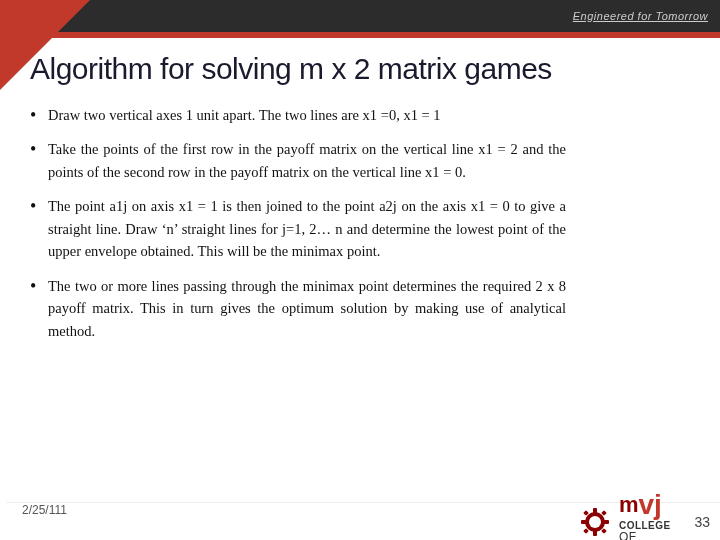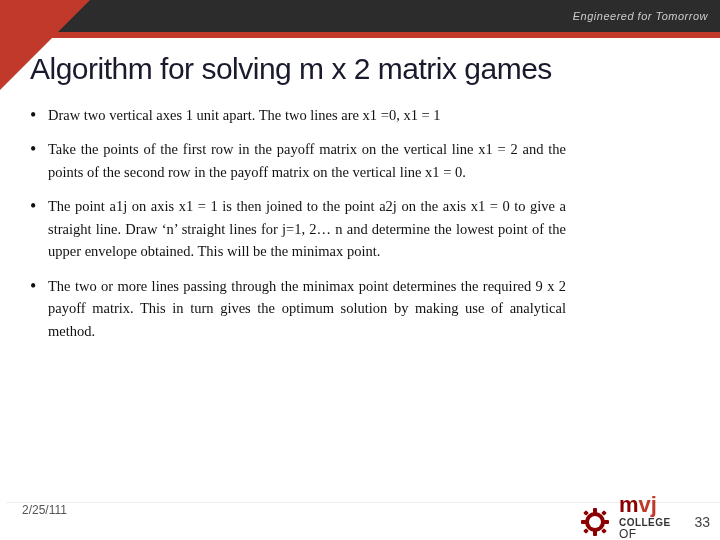--- a/index.html
+++ b/index.html
@@ -40,20 +40,21 @@
       justify-content: flex-end;
       padding-right: 12px;
     }
 
     .top-bar-text {
       color: #ccc;
       font-size: 11px;
       font-family: Arial, sans-serif;
       font-style: italic;
       letter-spacing: 0.5px;
+      text-decoration: underline;
     }
 
     
     .red-line {
       position: absolute;
       top: 32px;
       left: 0;
       width: 720px;
       height: 6px;
       background: #c0392b;
@@ -140,21 +141,21 @@
       align-items: center;
     }
 
     .logo-m {
       font-size: 22px;
       font-weight: bold;
       color: #8B0000;
       font-family: Arial, sans-serif;
     }
     .logo-vj {
-      font-size: 22px;
+      font-size: 28px;
       font-weight: bold;
       color: #c0392b;
       font-family: Arial, sans-serif;
     }
 
     .logo-text-block {
       display: flex;
       flex-direction: column;
       font-family: Arial, sans-serif;
       line-height: 1.1;
@@ -212,21 +213,21 @@
     <li class="bullet-item">
       <span class="bullet-dot">•</span>
       <span class="bullet-text">Take the points of  the  first row in the payoff  matrix on the vertical  line  x1  = 2 and the points of the second row in the payoff matrix on the vertical line x1 = 0.</span>
     </li>
     <li class="bullet-item">
       <span class="bullet-dot">•</span>
       <span class="bullet-text">The point  a1j  on  axis  x1  =  1  is  then  joined to the  point a2j  on  the  axis  x1  =  0  to  give  a  straight  line.  Draw ‘n’ straight lines for j=1, 2… n and determine the lowest point of the upper envelope obtained. This will be the minimax point.</span>
     </li>
     <li class="bullet-item">
       <span class="bullet-dot">•</span>
-      <span class="bullet-text">The  two  or  more  lines  passing  through  the  minimax  point determines the required 9 x 2 payoff  matrix.  This  in  turn gives  the  optimum  solution  by  making  use  of  analytical method.</span>
+      <span class="bullet-text">The  two  or  more  lines  passing  through  the  minimax  point determines the required 2 x 8 payoff  matrix.  This  in  turn gives  the  optimum  solution  by  making  use  of  analytical method.</span>
     </li>
   </ul>
 </div>
 
 <div class="bottom-bar">
   <span class="date-text">2/25/111</span>
 
   <div class="logo-area">
 
     <svg width="36" height="36" viewBox="0 0 36 36">

